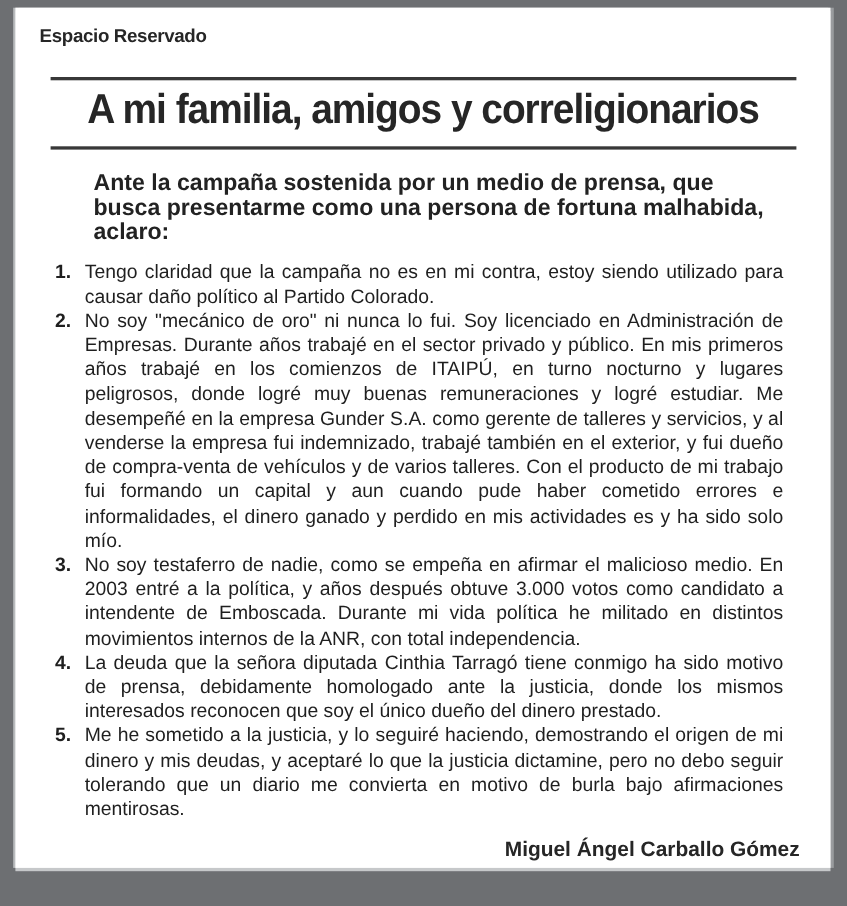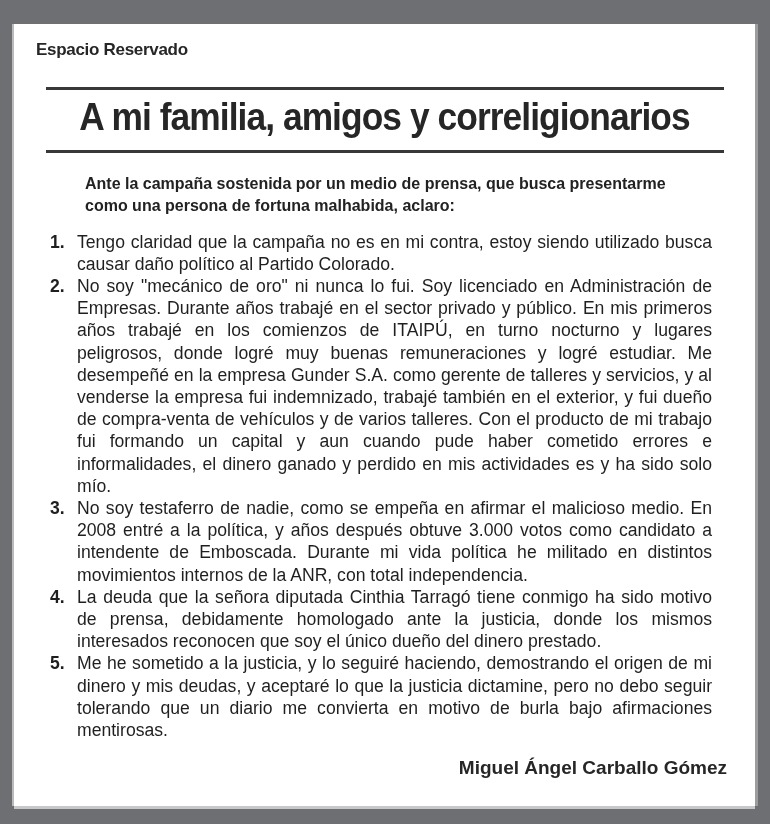--- a/index.html
+++ b/index.html
@@ -6,21 +6,21 @@
   body {
     width: 770px; height: 824px;
     background: #6d6f72;
     font-family: "Liberation Sans", sans-serif;
     color: #1e1e1e;
     overflow: hidden;
     position: relative;
   }
   .paper {
     position: absolute;
-    left: 14px; top: 24px;
+    left: 14px; top: 7px;
     width: 741px; height: 782px;
     background: #ffffff;
     box-shadow: 0 3px 0 #c6c8ca, 3px 0 0 #9a9c9f, -2px 0 0 #b9bbbd;
     box-sizing: border-box;
   }
   .reserved-label {
     margin: 16px 0 0 22px;
     font-weight: bold;
     font-size: 17px;
     letter-spacing: -0.3px;
@@ -43,21 +43,21 @@
     letter-spacing: -1px;
     color: #262626;
     white-space: nowrap;
     transform: scaleX(0.93);
     transform-origin: 50% 50%;
     line-height: 1.2;
   }
   .intro {
     margin: 20px 60px 0 71px;
     font-weight: bold;
-    font-size: 16px;
+    font-size: 21px;
     line-height: 22px;
     color: #222222;
   }
   .items {
     margin: 14px 43px 0 36px;
   }
   .item {
     position: relative;
     padding-left: 27px;
     text-align: justify;
@@ -89,29 +89,29 @@
 
   <div class="headline">A mi familia, amigos y correligionarios</div>
 
   <div class="rule rule-bottom"></div>
 
   <div class="intro">Ante la campaña sostenida por un medio de prensa, que busca presentarme como una persona de fortuna malhabida, aclaro:</div>
 
   <div class="items">
     <div class="item">
       <span class="num">1.</span>
-      <span>Tengo claridad que la campaña no es en mi contra, estoy siendo utilizado busca causar daño político al Partido Colorado.</span>
+      <span>Tengo claridad que la campaña no es en mi contra, estoy siendo utilizado para causar daño político al Partido Colorado.</span>
     </div>
     <div class="item">
       <span class="num">2.</span>
       <span>No soy "mecánico de oro" ni nunca lo fui. Soy licenciado en Administración de Empresas. Durante años trabajé en el sector privado y público. En mis primeros años trabajé en los comienzos de ITAIPÚ, en turno nocturno y lugares peligrosos, donde logré muy buenas remuneraciones y logré estudiar. Me desempeñé en la empresa Gunder S.A. como gerente de talleres y servicios, y al venderse la empresa fui indemnizado, trabajé también en el exterior, y fui dueño de compra-venta de vehículos y de varios talleres. Con el producto de mi trabajo fui formando un capital y aun cuando pude haber cometido errores e informalidades, el dinero ganado y perdido en mis actividades es y ha sido solo mío.</span>
     </div>
     <div class="item">
       <span class="num">3.</span>
-      <span>No soy testaferro de nadie, como se empeña en afirmar el malicioso medio. En 2008 entré a la política, y años después obtuve 3.000 votos como candidato a intendente de Emboscada. Durante mi vida política he militado en distintos movimientos internos de la ANR, con total independencia.</span>
+      <span>No soy testaferro de nadie, como se empeña en afirmar el malicioso medio. En 2003 entré a la política, y años después obtuve 3.000 votos como candidato a intendente de Emboscada. Durante mi vida política he militado en distintos movimientos internos de la ANR, con total independencia.</span>
     </div>
     <div class="item">
       <span class="num">4.</span>
       <span>La deuda que la señora diputada Cinthia Tarragó tiene conmigo ha sido motivo de prensa, debidamente homologado ante la justicia, donde los mismos interesados reconocen que soy el único dueño del dinero prestado.</span>
     </div>
     <div class="item">
       <span class="num">5.</span>
       <span>Me he sometido a la justicia, y lo seguiré haciendo, demostrando el origen de mi dinero y mis deudas, y aceptaré lo que la justicia dictamine, pero no debo seguir tolerando que un diario me convierta en motivo de burla bajo afirmaciones mentirosas.</span>
     </div>
   </div>

